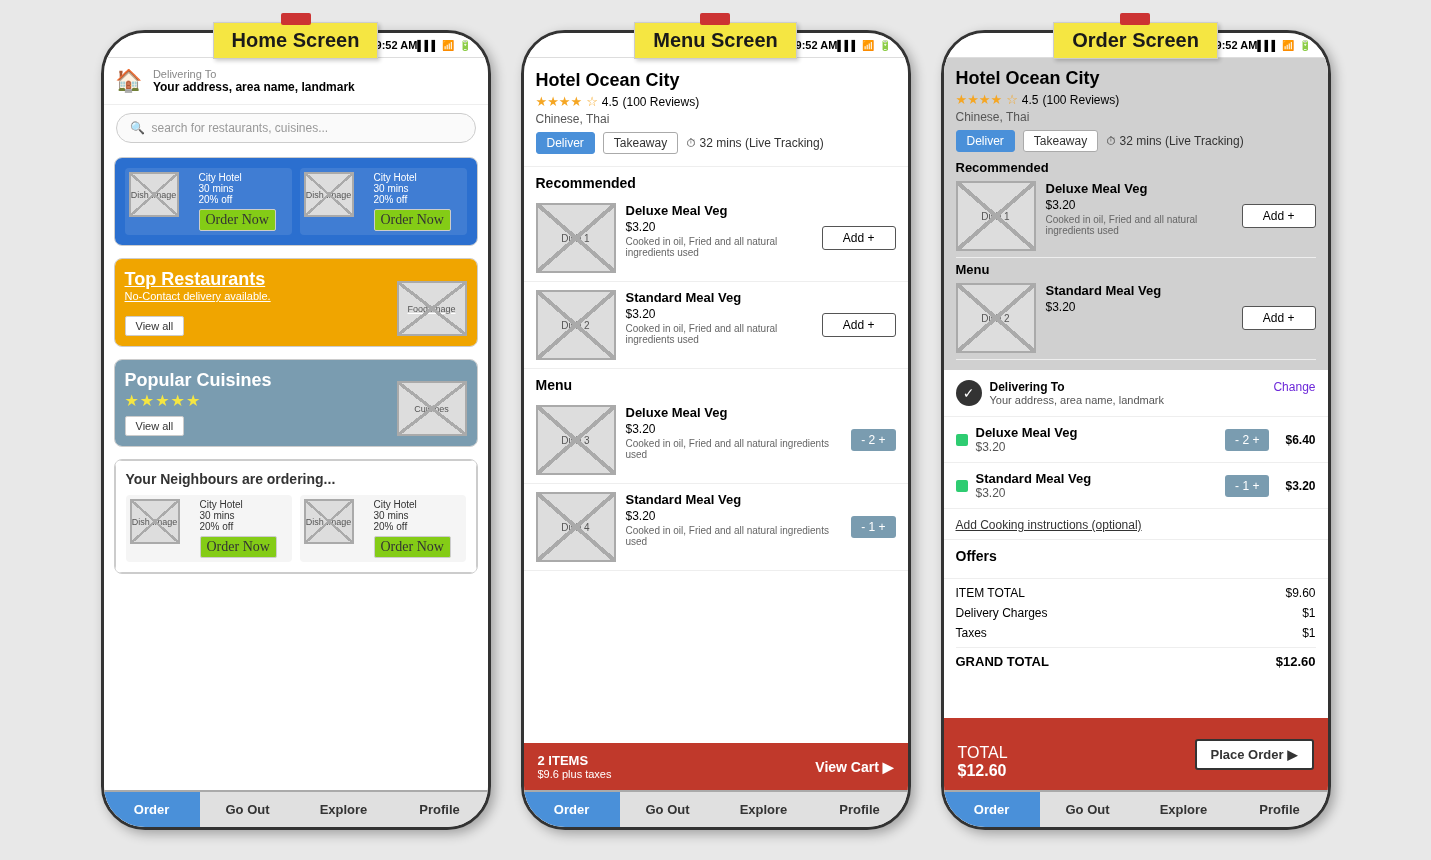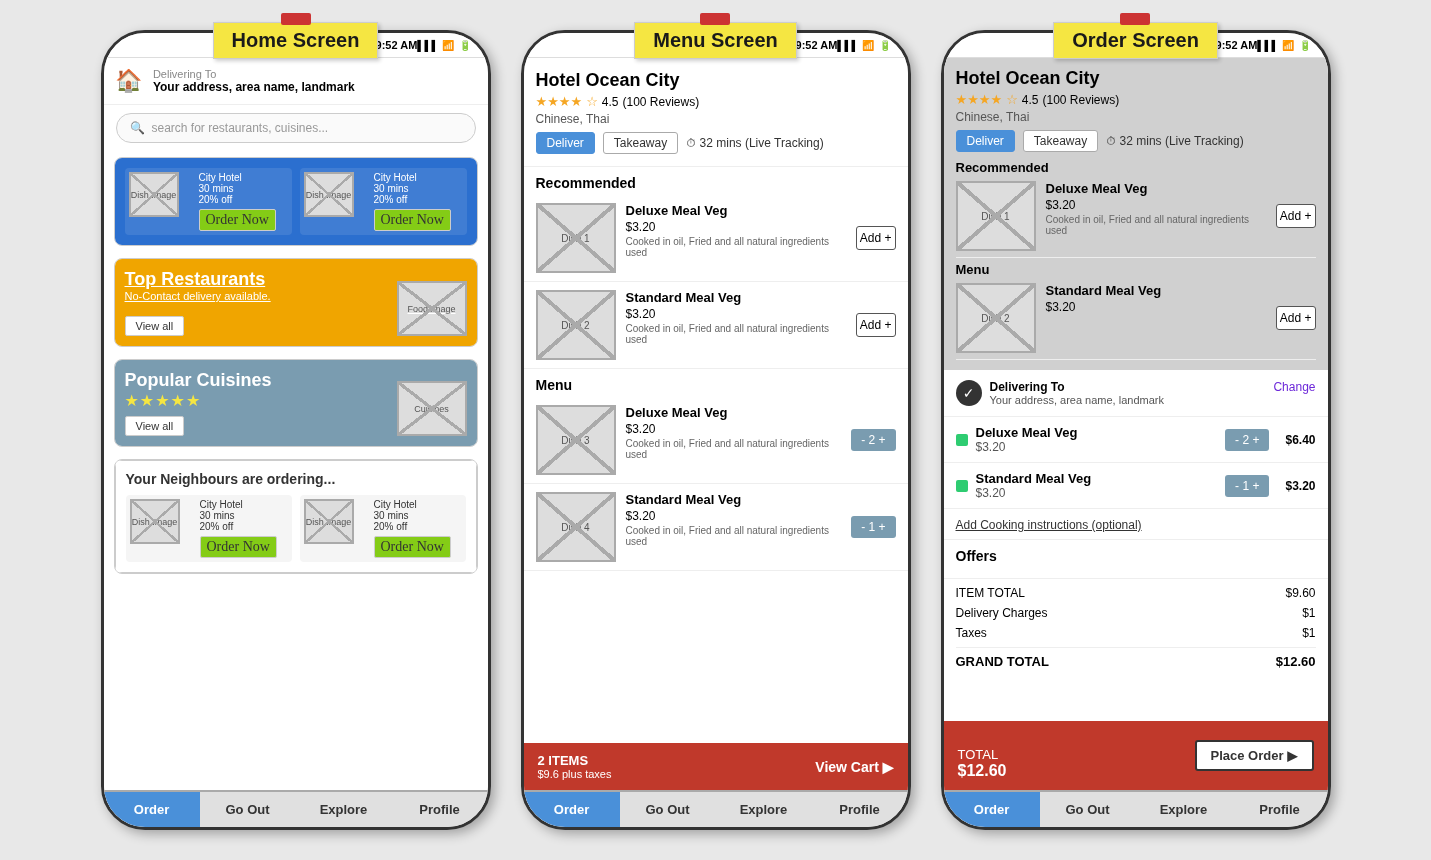--- a/index.html
+++ b/index.html
@@ -393,21 +393,21 @@
       font-size: 12px;
       margin: 2px 0;
     }
     .dish-desc {
       font-size: 10px;
       color: #666;
     }
     .add-btn {
       background: #fff;
       border: 1.5px solid #555;
-      padding: 4px 3px;
+      padding: 4px 20px;
       font-size: 12px;
       cursor: pointer;
       border-radius: 3px;
       white-space: nowrap;
       align-self: center;
     }
     .qty-btn {
       background: #7a9cb0;
       border: none;
       padding: 4px 10px;
@@ -515,21 +515,21 @@
 
     .total-bar {
       background: #c0392b;
       color: #fff;
       display: flex;
       justify-content: space-between;
       align-items: center;
       padding: 10px 14px;
       flex-shrink: 0;
     }
-    .total-label { font-size: 13px; margin-top: 16px; }
+    .total-label { font-size: 16px; margin-top: 16px; }
     .total-amount { font-size: 16px; font-weight: bold; }
     .place-order-btn {
       background: #fff;
       color: #333;
       border: 2px solid #333;
       padding: 6px 14px;
       font-size: 13px;
       font-weight: bold;
       border-radius: 3px;
       cursor: pointer;

